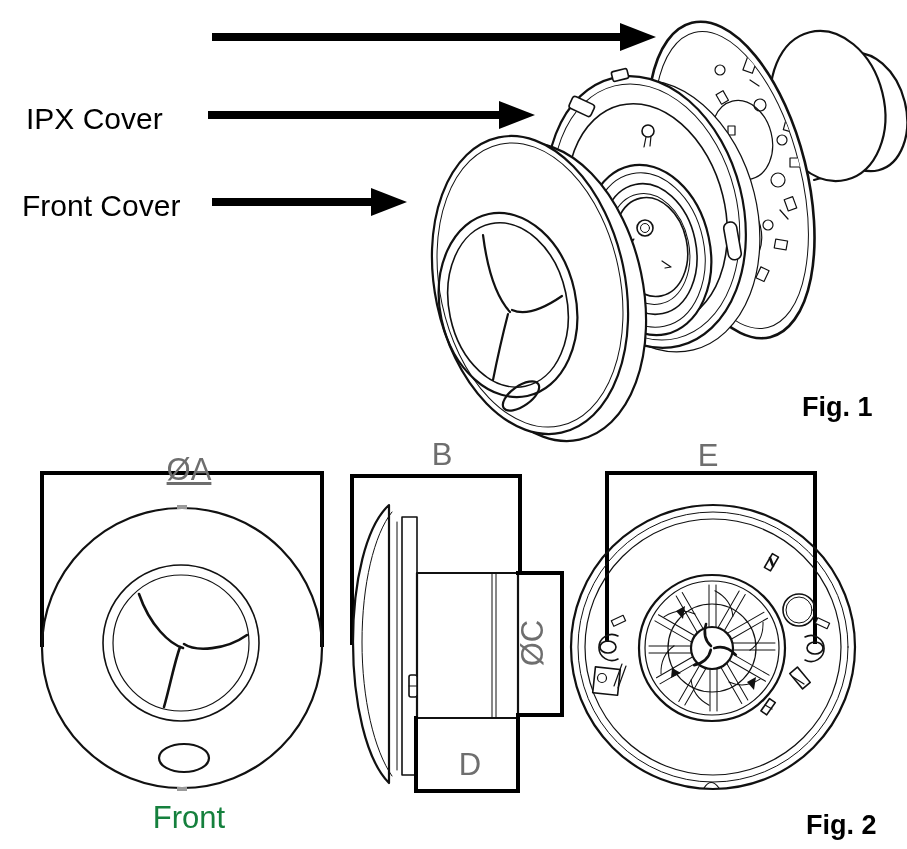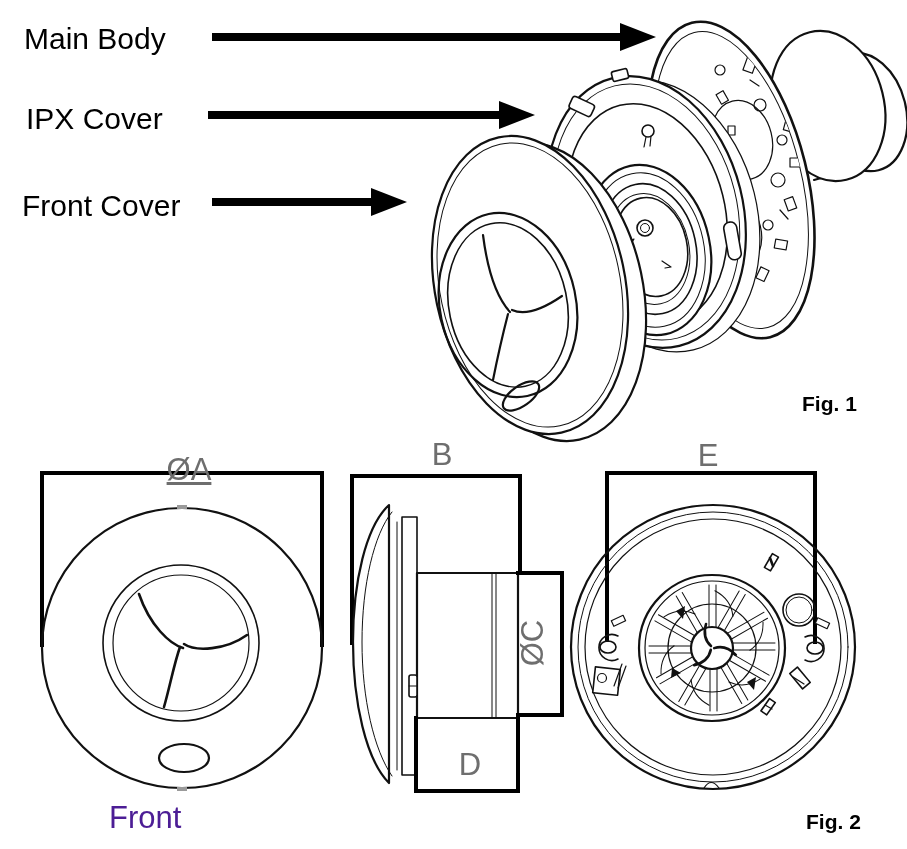--- a/index.html
+++ b/index.html
@@ -1,21 +1,21 @@
 <!DOCTYPE html>
 <html><head>
 <meta charset="utf-8">
 <style>
   html,body{margin:0;padding:0;background:#fff;}
   .page{position:relative;width:907px;height:849px;background:#fff;overflow:hidden;
         font-family:"Liberation Sans","DejaVu Sans",sans-serif;}
   .part-label{position:absolute;font-size:30px;color:#000;line-height:1.1;white-space:nowrap;}
-  .figcap{position:absolute;font-size:21px;font-weight:bold;color:#000;white-space:nowrap;}
+  .figcap{position:absolute;font-size:27px;font-weight:bold;color:#000;white-space:nowrap;}
   .dim-label{position:absolute;font-size:31px;color:#6e6e6e;text-align:center;white-space:nowrap;}
-  .view-label{position:absolute;font-size:31px;color:#4c1d95;text-align:left;white-space:nowrap;}
+  .view-label{position:absolute;font-size:31px;color:#15803d;text-align:center;white-space:nowrap;}
   .rot90{transform:rotate(-90deg);transform-origin:center center;}
   .arrow{position:absolute;}
   .arrow .shaft{position:absolute;background:#000;height:8px;}
   .arrow .head{position:absolute;width:0;height:0;border-top:14px solid transparent;
                border-bottom:14px solid transparent;border-left:36px solid #000;}
   svg{position:absolute;}
   svg *{vector-effect:none;}
   .ln{stroke:#111;fill:none;stroke-width:1.6;stroke-linecap:round;stroke-linejoin:round;}
   .wf{fill:#fff;}
   .s1{stroke-width:1;}
@@ -24,21 +24,20 @@
   .s25{stroke-width:2.6;}
   .bk{stroke:#000;fill:none;stroke-width:4;stroke-linecap:square;stroke-linejoin:miter;}
   .dk{fill:#111;stroke:none;}
   .tick{fill:#9a9a9a;stroke:none;}
 </style>
 </head>
 <body>
 
 <div class="page">
 
-  <div class="part-label" style="left:24px;top:22px;">Main Body</div>
   <div class="part-label" style="left:26px;top:102px;">IPX Cover</div>
   <div class="part-label" style="left:22px;top:189px;">Front Cover</div>
 
   <svg style="left:390px;top:0;" width="517" height="445" viewBox="0 0 517 445">
     <defs>
       <clipPath id="pcbclip">
           <ellipse cx="341" cy="180" rx="70" ry="152" transform="rotate(-14 341 180)"></ellipse>
         </clipPath>
     </defs>
 

